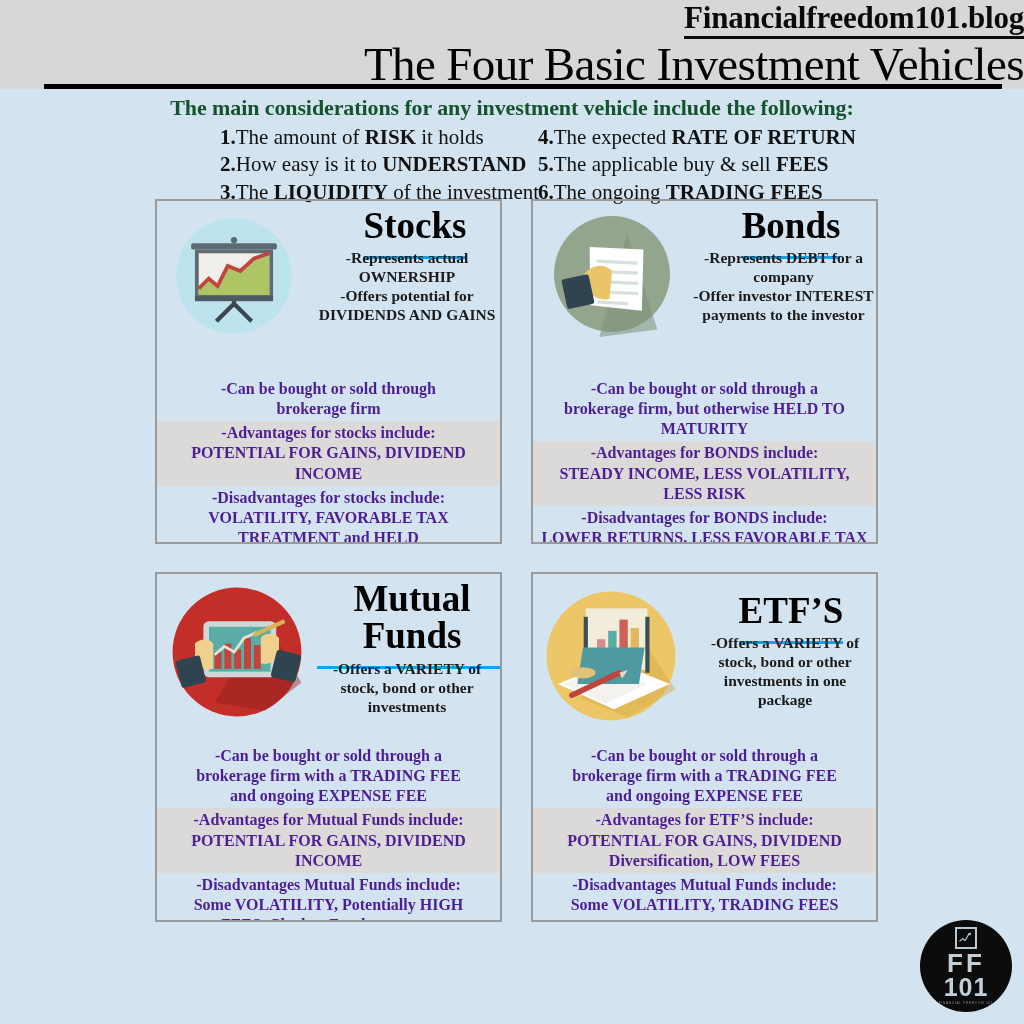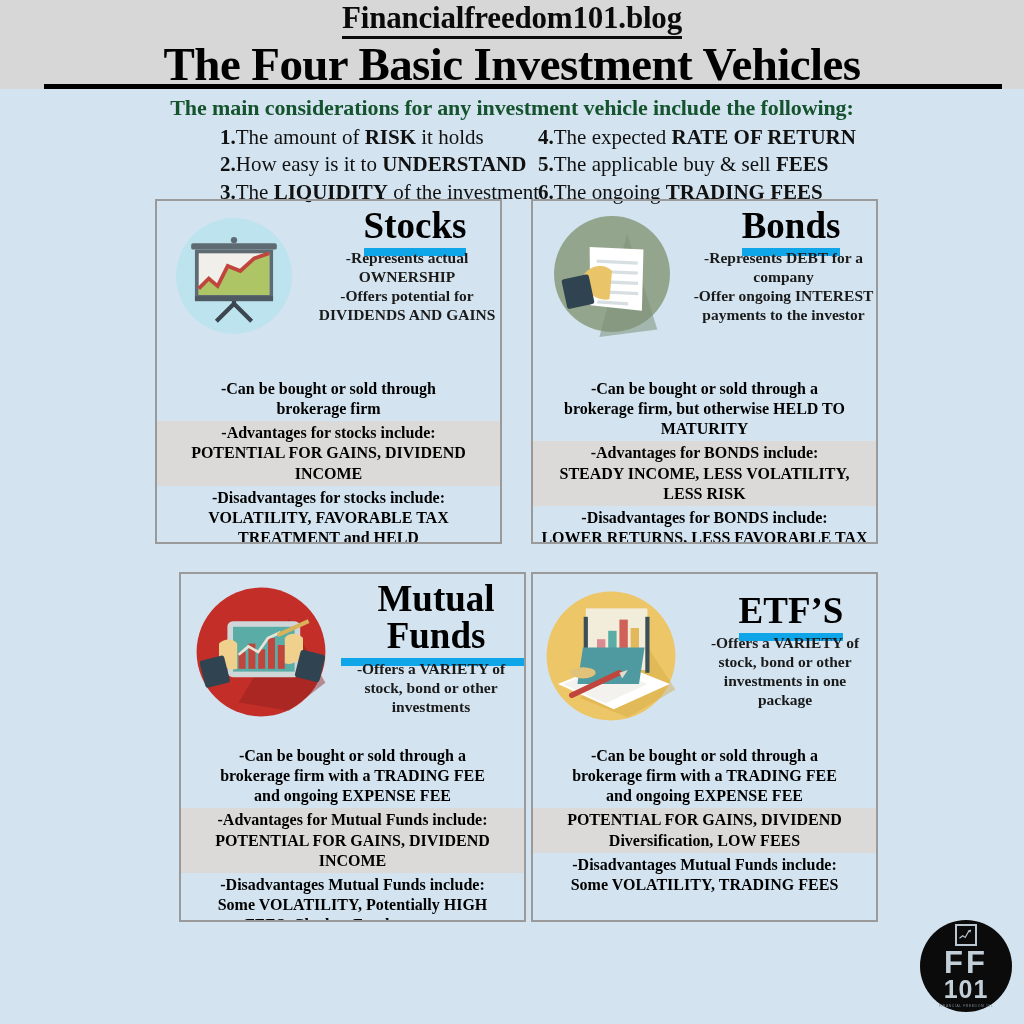--- a/index.html
+++ b/index.html
@@ -12,36 +12,36 @@
     overflow: hidden;
     position: relative;
   }
 
   
   .header-band {
     background: #d7d7d7;
     width: 100%;
     height: 89px;
     position: relative;
-    text-align: center;
+    text-align: right;
     padding-top: 1px;
   }
   .site-url {
     font-size: 31px;
     font-weight: bold;
     letter-spacing: -0.2px;
     color: #0a0a0a;
     display: inline-block;
     border-bottom: 3px solid #0a0a0a;
     line-height: 1.12;
     padding-bottom: 0px;
   }
   .main-title {
     font-size: 47px;
-    font-weight: bold;
+    font-weight: normal;
     color: #000;
     line-height: 1.0;
     letter-spacing: -0.6px;
     display: block;
     margin-top: 2px;
     white-space: nowrap;
   }
   .title-rule {
     position: absolute;
     left: 44px;
@@ -107,38 +107,38 @@
   }
   .card-heading {
     position: absolute;
     font-size: 37px;
     font-weight: bold;
     color: #000;
     text-align: center;
     line-height: 1.0;
   }
   .card-heading span {
-    border-bottom: 8px solid #0ea5e9;
+    border-bottom: 3px solid #0ea5e9;
     display: inline-block;
-    padding-bottom: 4px;
+    padding-bottom: 12px;
   }
   .card-intro {
     position: absolute;
     font-size: 15.5px;
     font-weight: bold;
     color: #1a1a1a;
     text-align: center;
     line-height: 1.22;
   }
   .card-body { position: absolute; width: 100%; }
   .body-block {
     text-align: center;
     font-size: 16px;
     font-weight: bold;
-    color: #000000;
+    color: #4c1d95;
     line-height: 1.26;
     padding: 2px 4px 2px 4px;
   }
   .body-block.highlight { background: #dcdad8; }
 
   
   .icon-svg { display:block; }
 
   
   .logo-badge {
@@ -156,21 +156,21 @@
   }
   .logo-chart {
     width: 22px; height: 22px;
     border: 2px solid #b9c7d2;
     margin-bottom: 3px;
     position: relative;
     background: #0b0b0b;
   }
   .logo-ff {
     font-family: "Liberation Sans", sans-serif;
-    font-size: 31px;
+    font-size: 26px;
     font-weight: bold;
     color: #c3cfd8;
     letter-spacing: 3px;
     line-height: 0.92;
   }
   .logo-101 {
     font-family: "Liberation Sans", sans-serif;
     font-size: 25px;
     font-weight: bold;
     color: #c3cfd8;
@@ -270,42 +270,42 @@
       </g>
       <path d="M28 50 C34 42, 46 42, 50 48 L48 70 C40 72, 30 66, 28 58 Z" fill="#e9c469"></path>
       <rect x="12" y="52" width="22" height="24" rx="2" fill="#2f4450" transform="rotate(-12 23 64)"></rect>
             </g>
           </svg>
         </div>
         <div class="card-heading" style="left: 168px; top: 6px; width: 180px;"><span>Bonds</span></div>
         <div class="card-intro" style="left: 148px; top: 48px; width: 205px;">
           <div>-Represents DEBT for a</div>
           <div>company</div>
-          <div>-Offer ongoing INTEREST</div>
+          <div>-Offer investor INTEREST</div>
           <div>payments to the investor</div>
         </div>
       </div>
       <div class="card-body" style="top: 176px;">
         <div class="body-block">
           <div>-Can be bought or sold through a</div>
           <div>brokerage firm, but otherwise HELD TO</div>
           <div>MATURITY</div>
         </div>
         <div class="body-block highlight">
           <div>-Advantages for BONDS include:</div>
           <div>STEADY INCOME, LESS VOLATILITY,</div>
           <div>LESS RISK</div>
         </div>
         <div class="body-block">
           <div>-Disadvantages for BONDS include:</div>
           <div>LOWER RETURNS, LESS FAVORABLE TAX</div>
         </div>
       </div>
     </div>
-    <div class="card" style="left: 155px; top: 572px; width: 347px; height: 350px; margin-left: 24px;">
+    <div class="card" style="left: 155px; top: 572px; width: 347px; height: 350px;">
       <div class="card-top">
         <div class="card-icon" style="left: 10px; top: 8px; width: 140px; height: 140px;">
           <svg viewBox="0 0 100 100" width="140" height="140" class="icon-svg">
             <circle cx="50" cy="50" r="46" fill="#c32f28"></circle>
             <g>
               <path d="M70 26 L96 72 L70 92 L34 86 Z" fill="#8f201c" opacity="0.45"></path>
       <rect x="26" y="28" width="52" height="40" rx="4" fill="#cfd6d8"></rect>
       <rect x="30" y="32" width="44" height="32" fill="#5aada6"></rect>
       <g fill="#c0453c">
         <rect x="34" y="50" width="5" height="12"></rect>
@@ -381,20 +381,21 @@
           <div>package</div>
         </div>
       </div>
       <div class="card-body" style="top: 170px;">
         <div class="body-block">
           <div>-Can be bought or sold through a</div>
           <div>brokerage firm with a TRADING FEE</div>
           <div>and ongoing EXPENSE FEE</div>
         </div>
         <div class="body-block highlight">
+          <div>-Advantages for ETF’S include:</div>
           <div>POTENTIAL FOR GAINS, DIVIDEND</div>
           <div>Diversification, LOW FEES</div>
         </div>
         <div class="body-block">
           <div>-Disadvantages Mutual Funds include:</div>
           <div>Some VOLATILITY, TRADING FEES</div>
         </div>
       </div>
     </div>
   </div>

